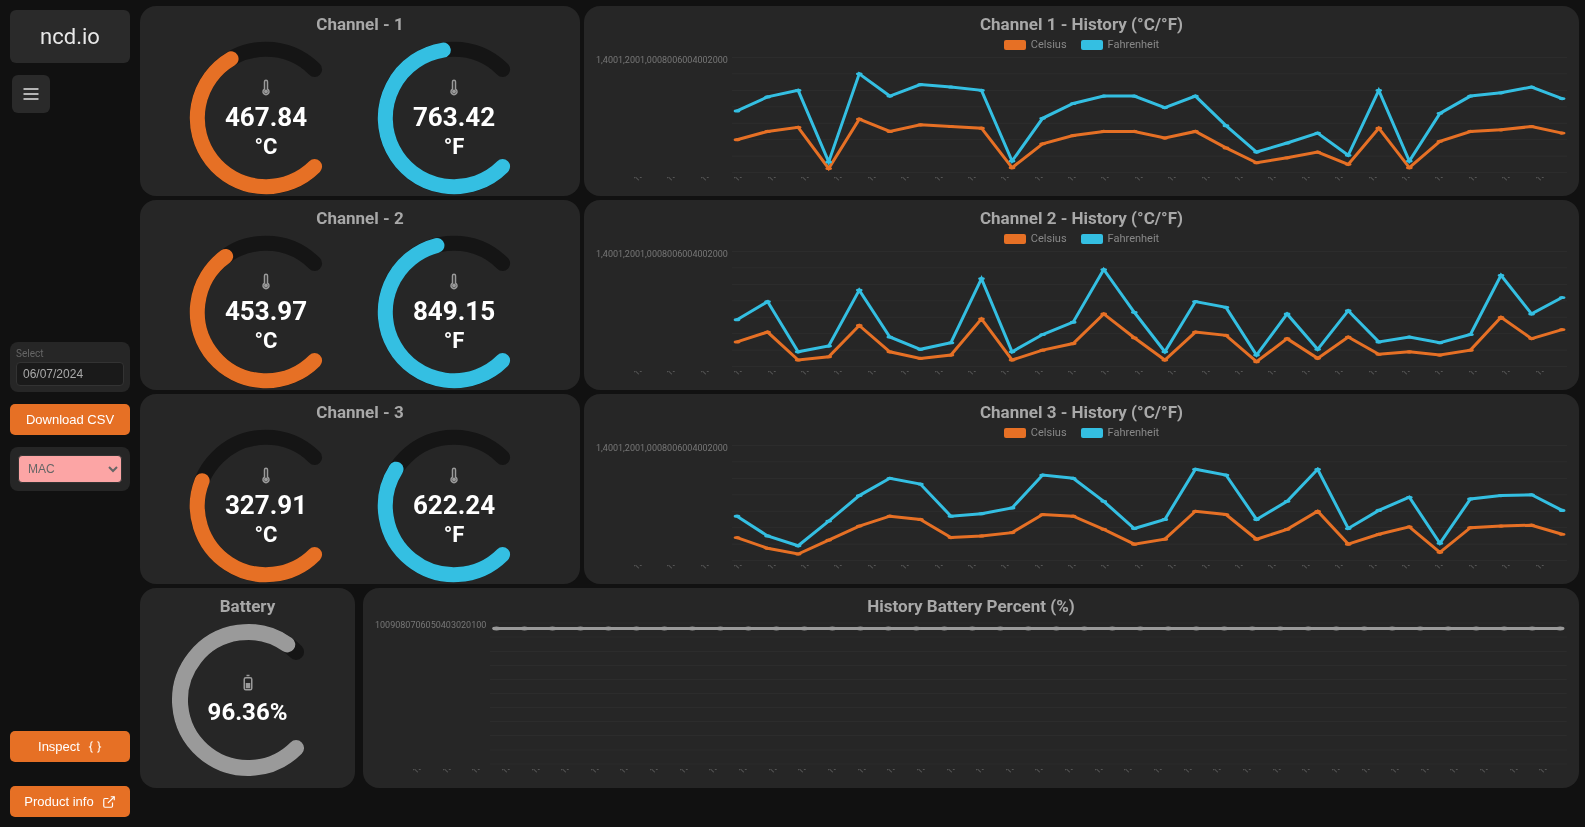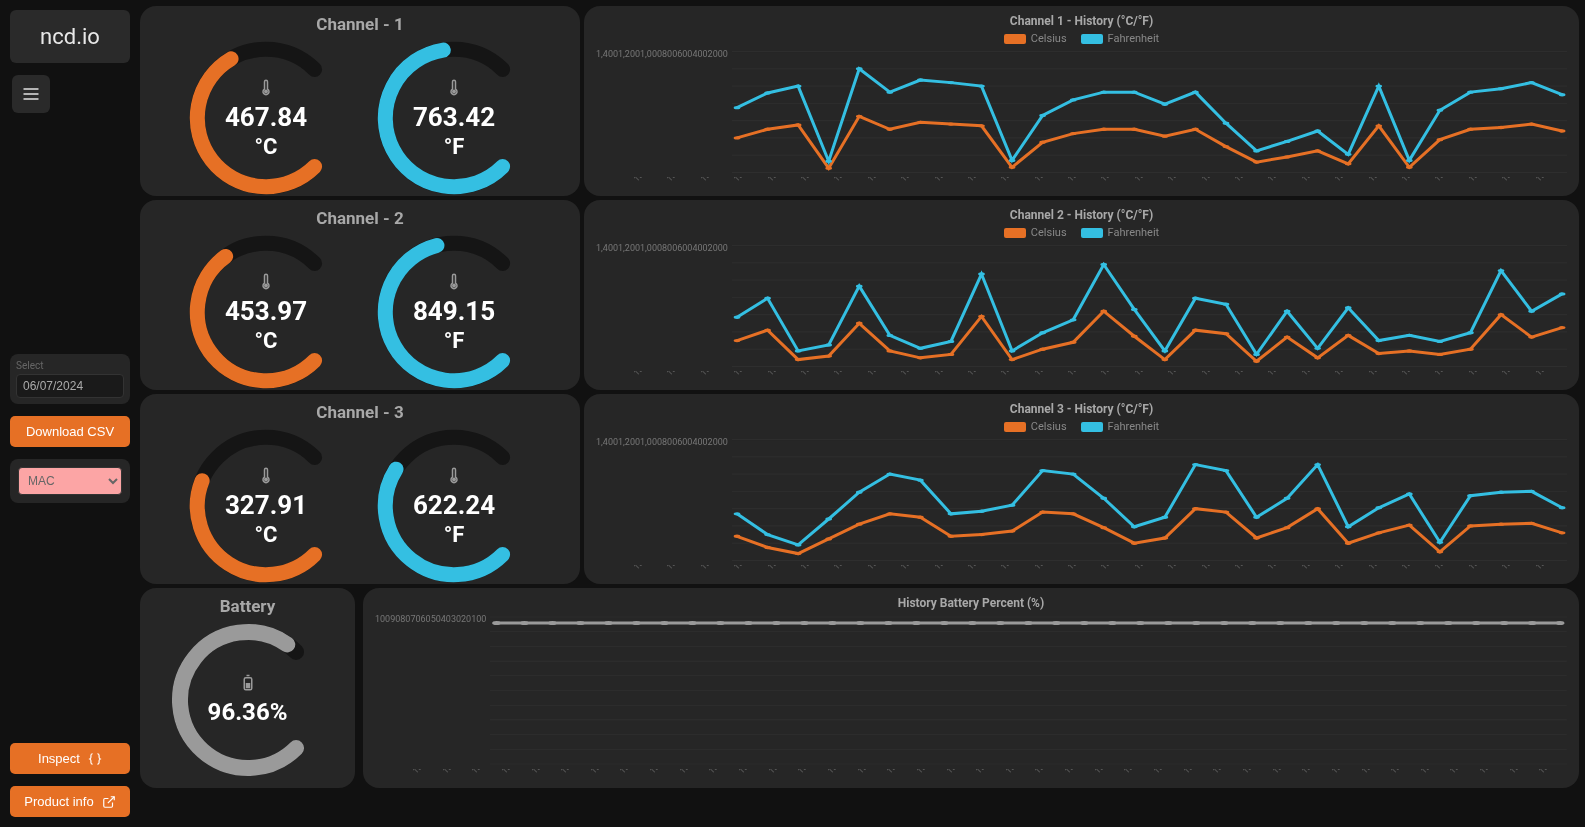--- a/index.html
+++ b/index.html
@@ -79,20 +79,21 @@
     color: #666;
     padding: 5px;
     border-radius: 4px;
     font-size: 12px;
   }
   .btn-icon {
     display: flex;
     align-items: center;
     justify-content: center;
     gap: 8px;
+    margin-top: 12px;
   }
   .btn-icon svg { width: 14px; height: 14px; }
 
   .main {
     flex: 1;
     padding: 6px 6px 6px 0;
     display: grid;
     grid-template-columns: 440px 1fr;
     grid-template-rows: repeat(3, 190px) 200px;
     gap: 4px;
@@ -133,21 +134,21 @@
     flex-direction: column;
     align-items: center;
     gap: 2px;
     z-index: 2;
   }
   .gauge-icon { color: #9a9a9a; }
   .gauge-icon svg { width: 18px; height: 18px; }
   .gauge-value { color: #fff; font-weight: 700; font-size: 26px; }
   .gauge-unit { color: #fff; font-weight: 700; font-size: 22px; }
 
-  .chart-panel .panel-title { font-size: 12px; }
+  .chart-panel .panel-title { font-size: 17px; }
   .legend {
     display: flex;
     gap: 14px;
     justify-content: center;
     font-size: 11px;
     color: #888;
     margin-bottom: 4px;
   }
   .legend-item { display: flex; align-items: center; gap: 5px; }
   .swatch { width: 22px; height: 10px; border-radius: 2px; }

